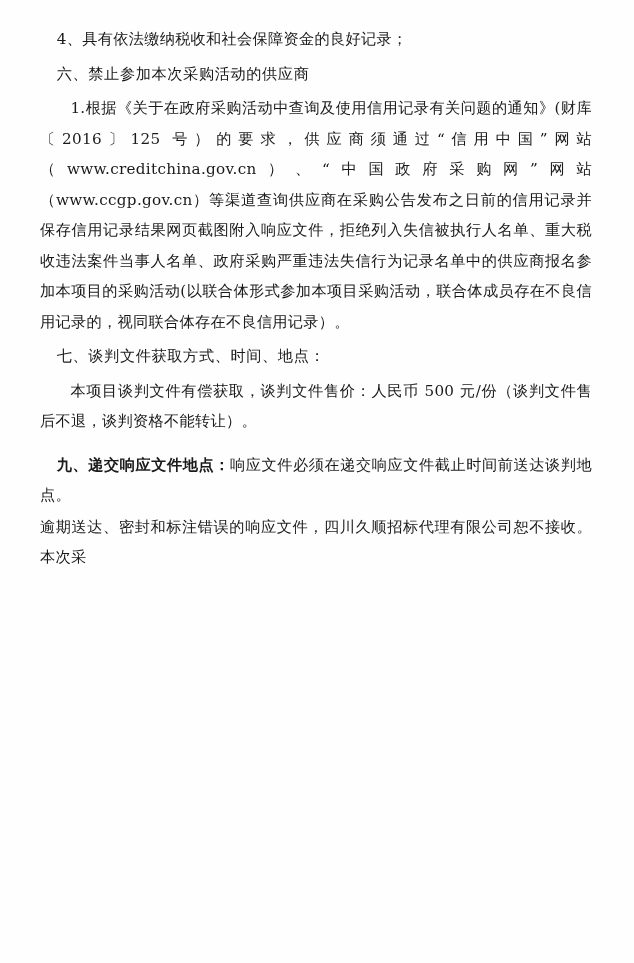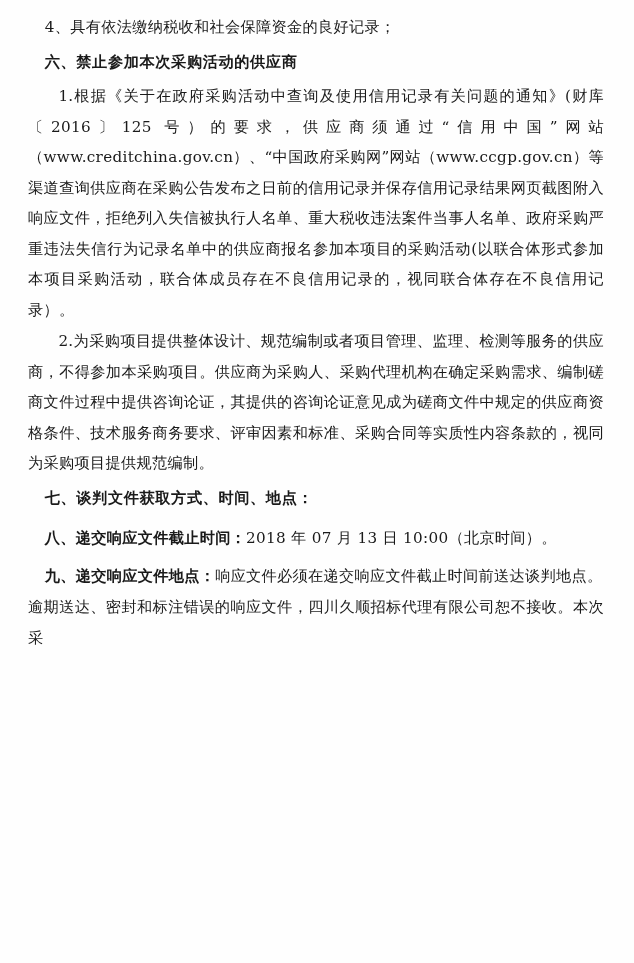--- a/index.html
+++ b/index.html
@@ -11,21 +11,21 @@
     width: 634px;
     height: 963px;
     overflow: hidden;
     font-family: "DejaVu Serif", "Liberation Serif", serif;
     color: #1a1a1a;
   }
   .page {
     position: relative;
     width: 634px;
     height: 963px;
-    padding: 4px;
+    padding: 16px;
     box-sizing: border-box;
     background: #fefefe;
   }
   .content {
     padding: 8px 26px 0 24px;
   }
   p {
     margin: 0 0 1px 0;
     font-size: 15.2px;
     line-height: 30.5px;
@@ -33,21 +33,21 @@
     text-justify: inter-ideograph;
     letter-spacing: 0.02em;
   }
   .indent {
     text-indent: 2em;
   }
   .indent1 {
     text-indent: 1.1em;
   }
   .heading {
-    font-weight: bold;
+    font-weight: normal;
     text-indent: 1.1em;
     letter-spacing: 0.04em;
   }
   .heading-inline {
     font-weight: bold;
   }
   .underline {
     text-decoration: underline;
     text-underline-offset: 3px;
   }
@@ -63,35 +63,34 @@
     <p class="indent1">4、具有依法缴纳税收和社会保障资金的良好记录；</p>
 
     <div class="gap-sm"></div>
 
     <p class="heading">六、禁止参加本次采购活动的供应商</p>
 
     <div class="gap-sm"></div>
 
     <p class="indent">1.根据《关于在政府采购活动中查询及使用信用记录有关问题的通知》(财库〔2016〕125 号）的要求，供应商须通过“信用中国”网站（www.creditchina.gov.cn）、“中国政府采购网”网站（www.ccgp.gov.cn）等渠道查询供应商在采购公告发布之日前的信用记录并保存信用记录结果网页截图附入响应文件，拒绝列入失信被执行人名单、重大税收违法案件当事人名单、政府采购严重违法失信行为记录名单中的供应商报名参加本项目的采购活动(以联合体形式参加本项目采购活动，联合体成员存在不良信用记录的，视同联合体存在不良信用记录）。</p>
 
-    <p class="indent">2.为采购项目提供整体设计、规范编制或者项目管理、监理、检测等服务的供应商，不得参加本采购项目。供应商为采购人、采购代理机构在确定采购需求、编制磋商文件过程中提供咨询论证，其提供的咨询论证意见成为磋商文件中规定的供应商资格条件、技术服务商务要求、评审因素和标准、采购合同等实质性内容条款的，视同为采购项目提供规范编制。</p>
 
 
     <div class="gap-sm"></div>
 
     <p class="heading">七、谈判文件获取方式、时间、地点：</p>
 
     <div class="gap-sm"></div>
 
 
+    <p class="indent">本项目谈判文件有偿获取，谈判文件售价：人民币 500 元/份（谈判文件售后不退，谈判资格不能转让）。</p>
 
 
     <div class="gap-md"></div>
 
-    <p class="indent1"><span class="heading-inline">八、递交响应文件截止时间：</span><span>2018 年 07 月 13 日 10:00（北京时间）。</span></p>
 
     <div class="gap-md"></div>
 
     <p class="indent1"><span class="heading-inline">九、递交响应文件地点：</span><span>响应文件必须在递交响应文件截止时间前送达谈判地点。</span></p>
 
     <p>逾期送达、密封和标注错误的响应文件，四川久顺招标代理有限公司恕不接收。本次采</p>
 
   </div>
 </div>
 

